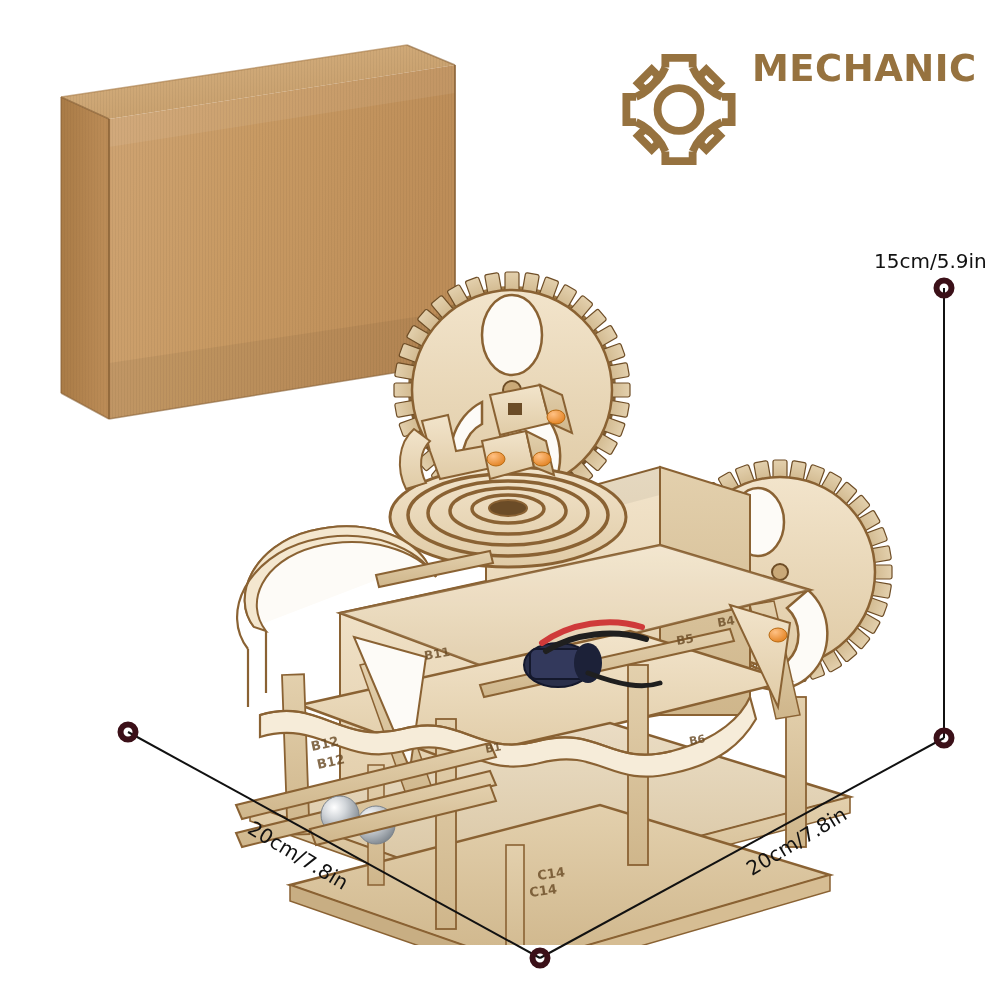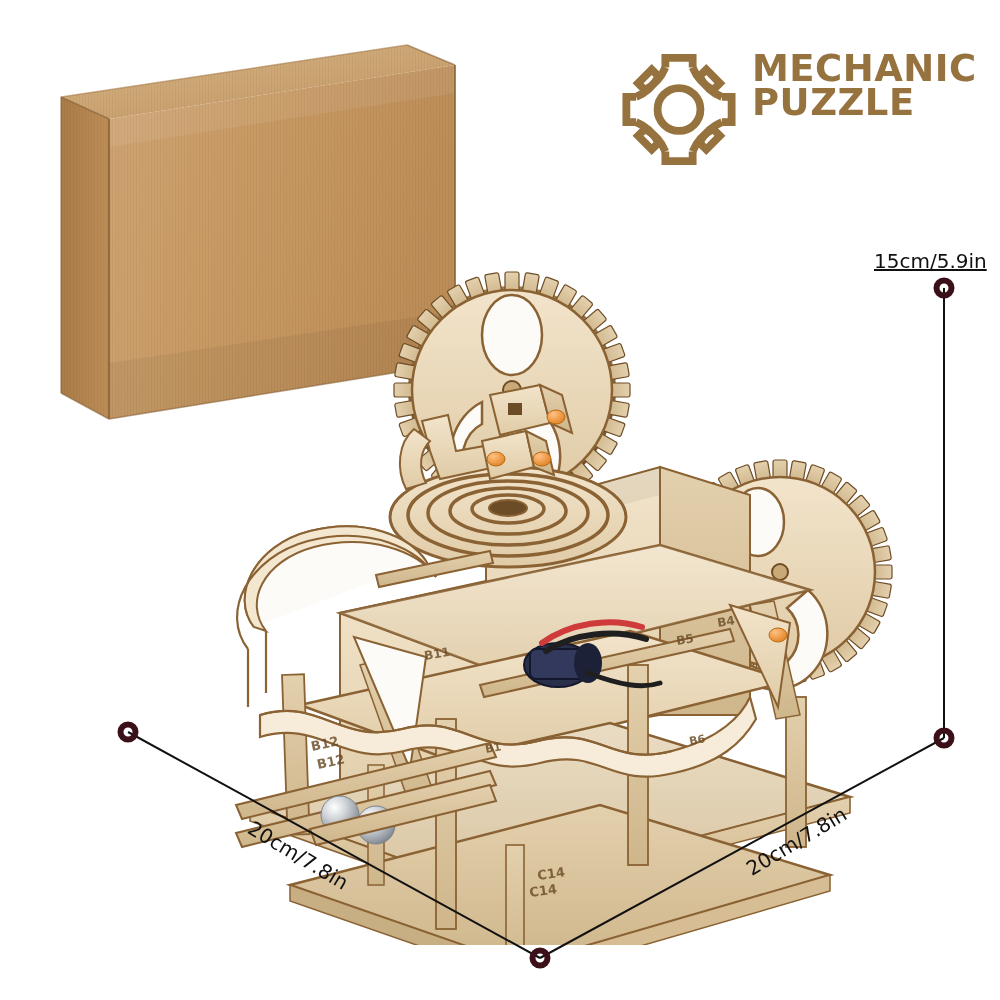--- a/index.html
+++ b/index.html
@@ -19,21 +19,21 @@
   .box-wrap svg{display:block;}
 
   
   .model{position:absolute;left:190px;top:245px;width:730px;height:700px;}
   .model svg{display:block;}
 
   
   .dims{position:absolute;inset:0;pointer-events:none;}
   .dim-label{position:absolute;font-size:20px;color:#111;white-space:nowrap;
              font-family:"DejaVu Sans", sans-serif;}
-  #dim-h-label{left:874px;top:249px;text-decoration:underline;}
+  #dim-h-label{left:874px;top:249px;}
   #dim-w-label{left:256px;top:816px;transform:rotate(31deg);transform-origin:left top;}
   #dim-d-label{left:742px;top:860px;transform:rotate(-31deg);transform-origin:left top;}
 </style>
 </head>
 <body>
 
 <div class="stage">
 
   <div class="box-wrap">
     <svg width="420" height="425" viewBox="0 0 420 425">
@@ -99,21 +99,20 @@
       <path d="M81 25 A46 46 0 0 0 104 46"></path>
       <path d="M46 102 A46 46 0 0 0 25 79"></path>
       <path d="M39 93 A46 46 0 0 0 16 72"></path>
       <path d="M74 102 A46 46 0 0 1 95 79"></path>
       <path d="M81 93 A46 46 0 0 1 104 72"></path>
 
       <circle cx="60" cy="59" r="22"></circle>
     </svg>
     <div class="brand-text">
       <span>MECHANIC</span>
-      <span>PUZZLE</span>
     </div>
   </div>
 
   <div class="model">
     <svg width="730" height="700" viewBox="0 0 730 700">
       <defs>
         <linearGradient id="ply" x1="0" y1="0" x2="0" y2="1">
           <stop offset="0%" stop-color="#f2e4cb"></stop>
             <stop offset="100%" stop-color="#e0cba6"></stop>
         </linearGradient>

